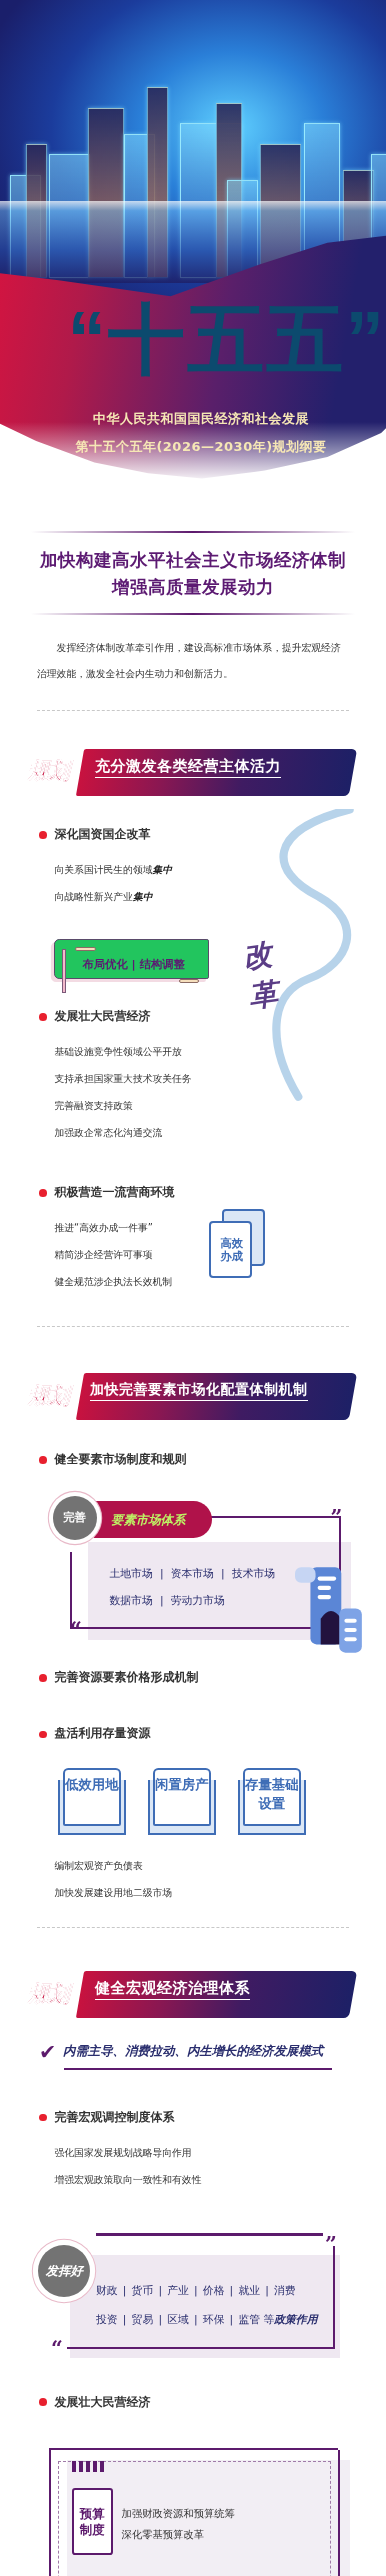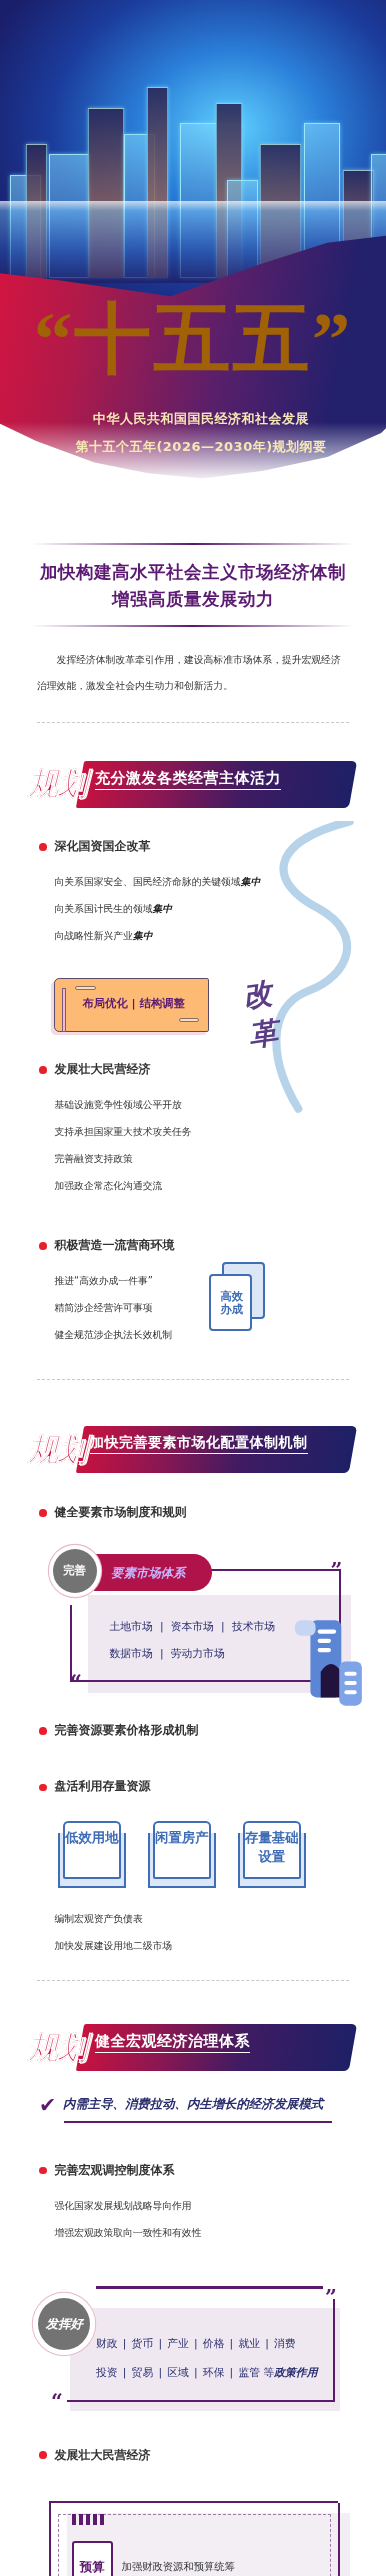--- a/index.html
+++ b/index.html
@@ -12,69 +12,69 @@
     background: radial-gradient(ellipse at 60% 40%, #5fd0ff 0%, #2a7fd8 28%, #1b3c9c 55%, #1a1f6b 80%); }
   .city { position: absolute; left: 0; top: 72px; width: 386px; height: 206px; }
   .city .b { position: absolute; bottom: 0; background: linear-gradient(180deg, rgba(130,220,255,0.55), rgba(40,90,180,0.85)); border: 0.5px solid rgba(160,240,255,0.9); box-shadow: 0 0 4.1px rgba(120,220,255,0.7); }
   .city .b.w { background: linear-gradient(180deg, rgba(40,40,90,0.9), rgba(230,140,80,0.75)); border-color: rgba(140,230,255,0.6); }
   .water { position: absolute; left: 0; top: 201px; width: 386px; height: 82px;
     background: linear-gradient(180deg, rgba(255,255,255,0.7) 0%, rgba(120,200,255,0.45) 12%, rgba(40,80,170,0.6) 60%, rgba(30,30,100,0.8) 100%); }
   .brush { position: absolute; left: -31px; top: 232px; width: 448px; height: 268px; border-radius: 0 0 50% 50%;
     background: linear-gradient(100deg, #e0123d 0%, #b01a4a 25%, #5a1f6a 55%, #23206c 80%); 
     clip-path: polygon(0 14%, 20% 18%, 45% 24%, 65% 12%, 80% 4%, 100% 0, 100% 62%, 92% 75%, 80% 84%, 66% 89%, 52% 92%, 40% 90%, 28% 86%, 15% 78%, 5% 70%, 0 60%); }
   .brush-fade { position: absolute; left: 0; top: 422px; width: 386px; height: 72px; background: linear-gradient(180deg, rgba(255,255,255,0) 0%, #fff 85%); }
-  .hero-title { position: absolute; left: 0; top: 301px; width: 386px; text-align: center; color: #a16207; font-family: Liberation Serif, serif; font-size: 77px; font-weight: bold; letter-spacing: 2.1px; line-height: 1; }
+  .hero-title { position: absolute; left: 0; top: 301px; width: 386px; text-align: right; color: #0c4a6e; font-family: Liberation Sans, sans-serif; font-size: 77px; font-weight: bold; letter-spacing: 2.1px; line-height: 1; }
   .hero-sub { position: absolute; left: 0; width: 386px; text-align: center; color: #f6e7b5; font-size: 13px; font-weight: bold; letter-spacing: 0.5px; padding-left: 16px; }
   .hero-sub.l1 { top: 410px; }
   .hero-sub.l2 { top: 438px; }
 
   
   .headline-wrap { padding: 0 0 0; }
   .gradline { height: 2.1px; margin: 0 31px; background: linear-gradient(90deg, rgba(92,24,108,0), #5c186c 50%, rgba(92,24,108,0)); }
   .headline { text-align: center; color: #5c1a72; font-size: 17.5px; font-weight: bold; line-height: 27px; padding: 14.4px 0 11.3px; letter-spacing: 0.5px; }
   .intro { padding: 20.6px 37px 0 37px; font-size: 9.8px; line-height: 26px; color: #333; text-indent: 2em; }
   .dash-sep { margin: 23px 37px 0; border-top: 1.5px dashed #c8c8c8; height: 0; }
 
   
   .banner { position: relative; height: 52px; margin: 34px 0 0 28px; width: 325px; }
   .banner .bar { position: absolute; left: 52px; top: 3.1px; width: 273px; height: 47px;
     background: linear-gradient(90deg, #c8123f 0%, #8a1752 30%, #3f1b62 60%, #1d2066 100%);
     border-radius: 2.1px 5.2px 5.2px 2.1px; transform: skewX(-10deg); }
-  .banner .tag { position: absolute; left: 0; top: 0; font-size: 31px; font-weight: bold; font-style: italic; color: #c8123f; letter-spacing: -2.1px; line-height: 52px; -webkit-text-stroke: 0.5px #fff; text-shadow: 1px 1px 0 #fff; }
+  .banner .tag { position: absolute; left: 0; top: 0; font-size: 22px; font-weight: bold; font-style: italic; color: #c8123f; letter-spacing: -2.1px; line-height: 52px; -webkit-text-stroke: 0.5px #fff; text-shadow: 1px 1px 0 #fff; }
   .banner .ttl { position: absolute; left: 67px; top: 11.3px; color: #fff; font-size: 15px; font-weight: bold; letter-spacing: 0.5px; border-bottom: 1px solid #fff; padding-bottom: 1px; white-space: nowrap; }
 
   
   .sec { position: relative; padding-left: 37px; padding-right: 37px; }
   .bhead { position: relative; font-size: 12px; font-weight: bold; color: #333; padding-left: 17.5px; line-height: 20.6px; margin-top: 27px; }
   .bhead .dot { position: absolute; left: 2.1px; top: 6.7px; width: 7.7px; height: 7.7px; border-radius: 50%; background: #e8202e; }
   .lines { padding-left: 17.5px; margin-top: 11.3px; font-size: 9.8px; line-height: 27px; color: #333; }
   .lines .em { font-weight: bold; font-style: italic; color: #222; }
 
   
   .ribbon { position: absolute; right: 20.6px; top: -15.5px; width: 118px; height: 319px; }
 
   
-  .notebox { position: relative; width: 155px; height: 54px; margin: 29px 0 0 16.5px; border: 1.5px solid #5a4a6a; border-radius: 5.2px 2.1px 2.1px 5.2px; background: #fdba74; box-shadow: -3.1px 3.1px 0 #f3dbe3; }
+  .notebox { position: relative; width: 155px; height: 40px; margin: 29px 0 0 16.5px; border: 1.5px solid #5a4a6a; border-radius: 5.2px 2.1px 2.1px 5.2px; background: #22c55e; box-shadow: -3.1px 3.1px 0 #f3dbe3; }
   .notebox .txt { position: absolute; left: 28px; top: 16.5px; font-size: 11.3px; font-weight: bold; color: #5c1a72; }
   .notebox .pencil { position: absolute; left: 7.2px; top: 8.2px; width: 4.1px; height: 44px; background: #f2b9cb; border: 0.5px solid #7b5a7a; }
   .notebox .pill { position: absolute; width: 20.6px; height: 4.1px; border-radius: 2.1px; background: #f6dfbd; border: 1px solid #8b6b64; }
   .gaige { position: absolute; left: 191px; top: -4.1px; font-size: 29px; font-weight: bold; font-style: italic; color: #5b3d86; font-family: "DejaVu Serif", serif; transform: rotate(-8deg); }
 
   
   .docicon { position: absolute; width: 43px; height: 57px; border: 2.1px solid #3f6db6; border-radius: 4.1px; background: #fff; }
   .docicon.back { background: #dbe7f6; }
   .docicon .t { position: absolute; left: 5.2px; top: 13.4px; font-size: 11.3px; font-weight: bold; color: #3f6db6; line-height: 13.4px; width: 31px; text-align: center; }
 
   
   .mktbox { position: relative; margin: 20.6px 0 0 15.5px; width: 299px; height: 165px; }
   .mktbox .frame { position: absolute; left: 19.6px; top: 26px; width: 269px; height: 113px; border-right: 2.1px solid #5c1a6c; border-bottom: 2.1px solid #5c1a6c; border-top: 2.1px solid #5c1a6c; }
   .mktbox .frame-l { position: absolute; left: 17.5px; top: 62px; width: 2.1px; height: 77px; background: #5c1a6c; }
   .mktbox .shadow { position: absolute; left: 35px; top: 52px; width: 263px; height: 98px; background: #efe8f1; z-index: -1; }
   .mktbox .circ { position: absolute; left: 0; top: 5.2px; width: 44px; height: 44px; border-radius: 50%; background: #737373; color: #fff; font-size: 11.3px; font-weight: bold; text-align: center; line-height: 44px; box-shadow: 0 0 0 4.1px #fff, 0 0 0 5.2px #e8b9c8; }
-  .mktbox .pillbar { position: absolute; left: 41px; top: 10.3px; width: 118px; height: 37px; background: #b0124a; border-radius: 0 18.5px 18.5px 0; color: #c4b5fd; font-size: 12.4px; font-weight: bold; font-style: italic; line-height: 37px; padding-left: 17.5px; }
+  .mktbox .pillbar { position: absolute; left: 41px; top: 10.3px; width: 118px; height: 37px; background: #b0124a; border-radius: 0 18.5px 18.5px 0; color: #bef264; font-size: 12.4px; font-weight: bold; font-style: italic; line-height: 37px; padding-left: 17.5px; }
   .mktbox .items { position: absolute; left: 57px; top: 70px; font-size: 10.8px; color: #2a2e6e; line-height: 27px; }
   .mktbox .items .sep { display: inline-block; margin: 0 7.2px; color: #2a2e6e; }
   .q { position: absolute; font-size: 20.6px; font-weight: bold; color: #5c1a6c; font-family: "DejaVu Serif", serif; line-height: 1; }
 
   
   .books { display: flex; gap: 22px; margin: 23px 0 0 20.6px; }
   .book { position: relative; width: 68px; height: 70px; }
   .book .pg { position: absolute; left: 5.2px; top: 0; width: 58px; height: 58px; border: 2.1px solid #3f6db6; border-radius: 5.2px 5.2px 2.1px 2.1px; background: #fff; }
   .book .cover { position: absolute; left: 0; top: 12.4px; width: 68px; height: 55px; border: 2.1px solid #3f6db6; border-top: none; background: #dbe7f6; z-index: -1; }
   .book .t { position: absolute; left: 7.2px; top: 7.2px; width: 54px; text-align: center; font-size: 13.4px; font-weight: bold; color: #3f6db6; line-height: 19.6px; }
@@ -131,21 +131,21 @@
       <div class="b" style="left:371px;width:20.6px;height:124px;"></div>
     </div>
     <div class="water"></div>
     <div class="brush"></div>
     <div class="brush-fade"></div>
     <div class="hero-title">“十五五”</div>
     <div class="hero-sub l1">中华人民共和国国民经济和社会发展</div>
     <div class="hero-sub l2">第十五个五年(2026—2030年)规划纲要</div>
   </div>
 
-  <div class="headline-wrap" style="margin-top:48px;">
+  <div class="headline-wrap" style="margin-top:36px;">
     <div class="gradline"></div>
     <div class="headline">
       <div>加快构建高水平社会主义市场经济体制</div>
       <div>增强高质量发展动力</div>
     </div>
     <div class="gradline"></div>
   </div>
   <div class="intro">发挥经济体制改革牵引作用，建设高标准市场体系，提升宏观经济治理效能，激发全社会内生动力和创新活力。</div>
   <div class="dash-sep"></div>
 
@@ -154,21 +154,20 @@
     <div class="tag">规划</div>
     <div class="ttl">充分激发各类经营主体活力</div>
   </div>
 
   <div class="sec">
     <svg class="ribbon" viewBox="0 0 230 620">
       <path d="M200 0 C 40 40, 40 120, 140 170 C 230 220, 200 300, 120 330 C 40 360, 40 460, 100 560" stroke="#b7d3ea" stroke-width="16" fill="none" stroke-linecap="round"></path>
     </svg>
     <div class="bhead"><span class="dot"></span><span>深化国资国企改革</span></div>
     <div class="lines">
-      <div><span>向关系国家安全、国民经济命脉的关键领域</span><span class="em">集中</span></div>
       <div><span>向关系国计民生的领域</span><span class="em">集中</span></div>
       <div><span>向战略性新兴产业</span><span class="em">集中</span></div>
     </div>
     <div class="notebox">
       <div class="pencil"></div>
       <div class="pill" style="left:20.6px;top:6.2px;"></div>
       <div class="pill" style="left:124px;top:39px;"></div>
       <div class="txt">布局优化 | 结构调整</div>
       <div class="gaige">改革</div>
     </div>

